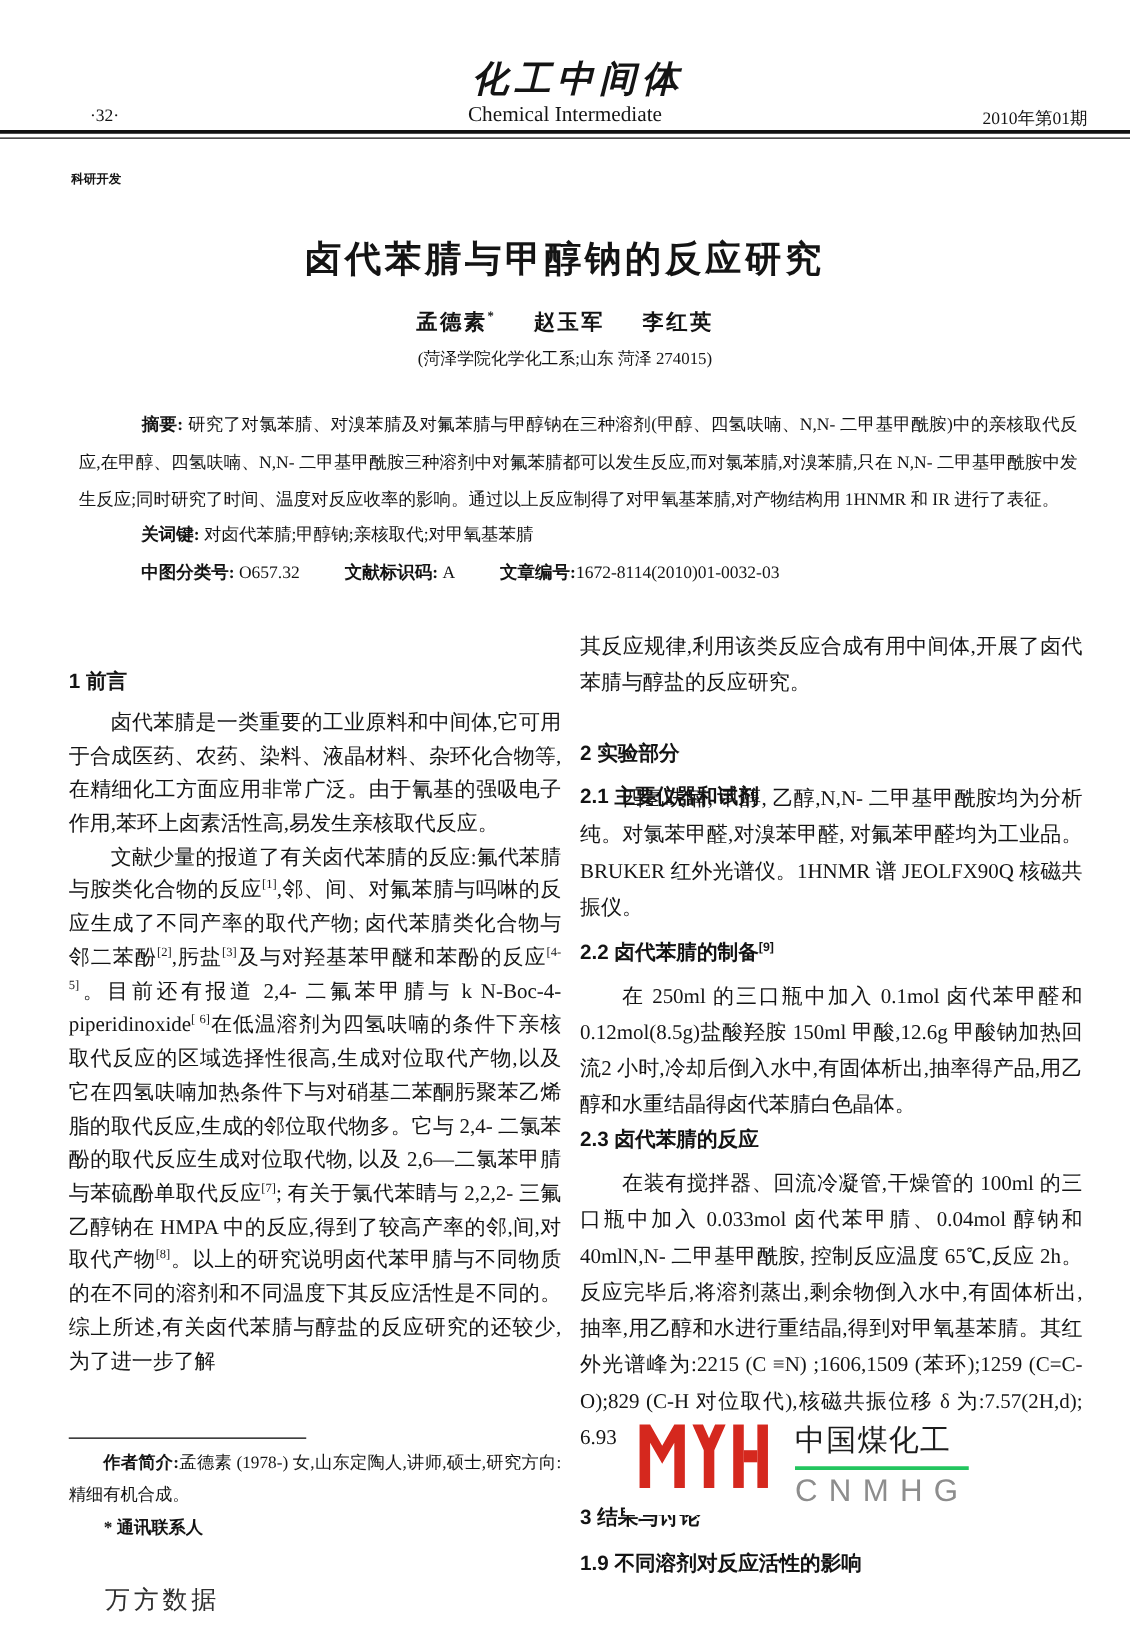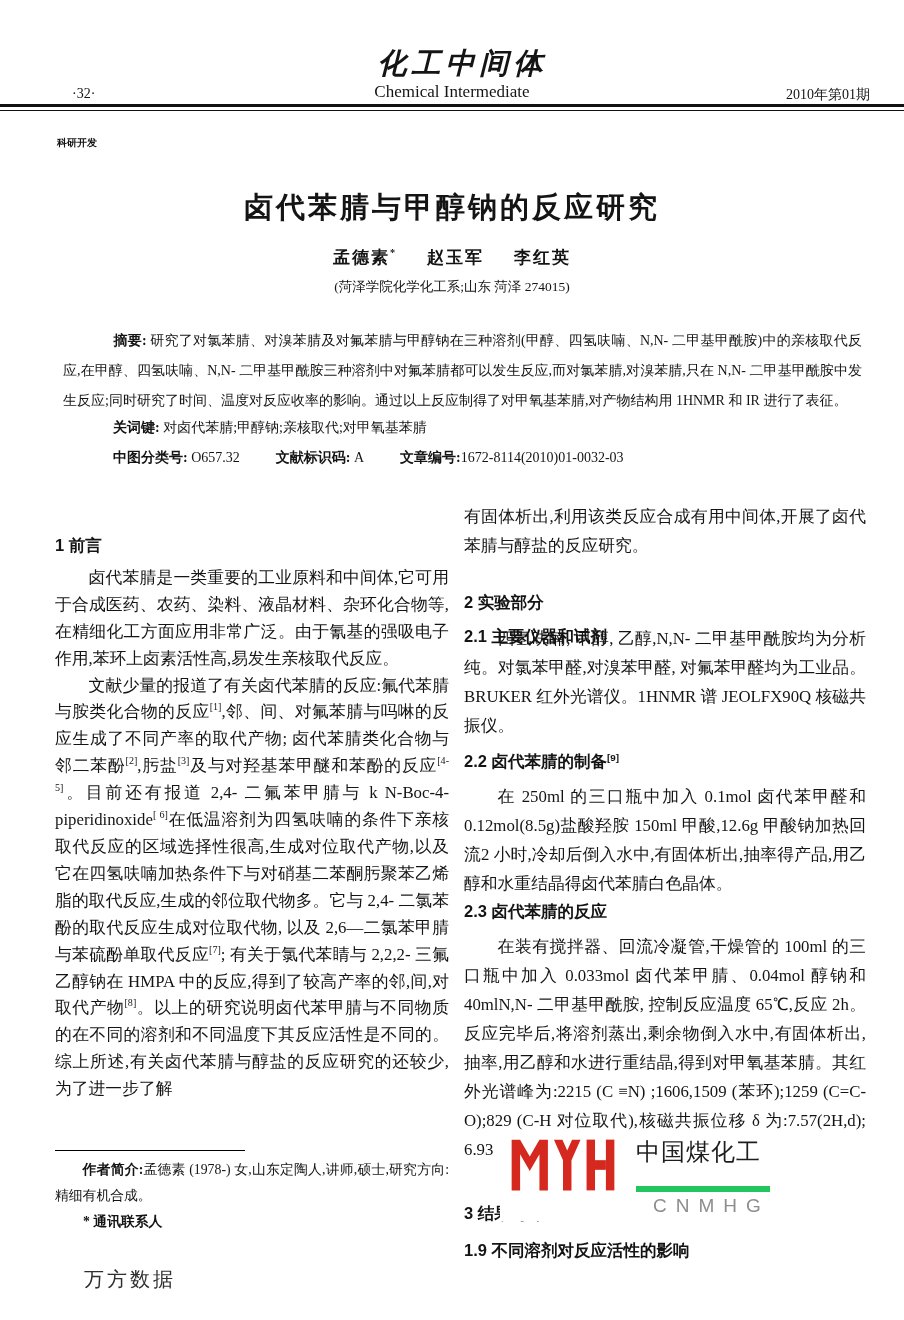--- a/index.html
+++ b/index.html
@@ -52,22 +52,22 @@
   .footnote p{margin:0;text-align:justify;}
   .fn-bio{text-indent:2em;}
   .fn-corr{font-weight:bold;padding-left:28px;margin-top:6px;}
   .wanfang{position:absolute;left:84px;top:1266px;font-family:"Liberation Sans",sans-serif;
            font-size:20px;color:#2f2f2f;letter-spacing:3px;}
 
   
   .wm{position:absolute;left:500px;top:1134px;display:flex;align-items:flex-start;gap:14px;
       background:#ffffff;padding:2px 8px 4px 4px;}
   .wm-txt{display:flex;flex-direction:column;font-family:"Liberation Sans",sans-serif;}
-  .wm-cn{font-size:24px;color:#1d1d1d;border-bottom:6px solid #22c55e;padding-bottom:18px;letter-spacing:1px;}
-  .wm-en{font-size:19px;color:#8d8d8d;letter-spacing:9px;margin-top:3px;margin-left:17px;}
+  .wm-cn{font-size:24px;color:#1d1d1d;border-bottom:3px solid #22c55e;padding-bottom:5px;letter-spacing:1px;}
+  .wm-en{font-size:25px;color:#8d8d8d;letter-spacing:9px;margin-top:3px;}
 </style>
 </head>
 <body>
 
 <div id="page">
 
   <div class="pagenum">·32·</div>
   <div class="jtitle-cn">化工中间体</div>
   <div class="jtitle-en">Chemical Intermediate</div>
   <div class="issue">2010年第01期</div>
@@ -95,21 +95,21 @@
     <span><span class="b">文章编号:</span><span>1672-8114(2010)01-0032-03</span></span>
   </div>
 
   <div class="col-left">
     <h4>1 前言</h4>
     <p>卤代苯腈是一类重要的工业原料和中间体,它可用于合成医药、农药、染料、液晶材料、杂环化合物等,在精细化工方面应用非常广泛。由于氰基的强吸电子作用,苯环上卤素活性高,易发生亲核取代反应。</p>
     <p>文献少量的报道了有关卤代苯腈的反应:氟代苯腈与胺类化合物的反应<sup>[1]</sup>,邻、间、对氟苯腈与吗啉的反应生成了不同产率的取代产物; 卤代苯腈类化合物与邻二苯酚<sup>[2]</sup>,肟盐<sup>[3]</sup>及与对羟基苯甲醚和苯酚的反应<sup>[4-5]</sup>。目前还有报道 2,4- 二氟苯甲腈与 k N-Boc-4-piperidinoxide<sup>[ 6]</sup>在低温溶剂为四氢呋喃的条件下亲核取代反应的区域选择性很高,生成对位取代产物,以及它在四氢呋喃加热条件下与对硝基二苯酮肟聚苯乙烯脂的取代反应,生成的邻位取代物多。它与 2,4- 二氯苯酚的取代反应生成对位取代物, 以及 2,6—二氯苯甲腈与苯硫酚单取代反应<sup>[7]</sup>; 有关于氯代苯睛与 2,2,2- 三氟乙醇钠在 HMPA 中的反应,得到了较高产率的邻,间,对取代产物<sup>[8]</sup>。以上的研究说明卤代苯甲腈与不同物质的在不同的溶剂和不同温度下其反应活性是不同的。综上所述,有关卤代苯腈与醇盐的反应研究的还较少, 为了进一步了解</p>
   </div>
 
   <div class="rc" style="top:502px;">
-    <p>有固体析出,利用该类反应合成有用中间体,开展了卤代苯腈与醇盐的反应研究。</p>
+    <p>其反应规律,利用该类反应合成有用中间体,开展了卤代苯腈与醇盐的反应研究。</p>
   </div>
   <div class="rc-head" style="top:592px;">2 实验部分</div>
   <div class="rc-head" style="top:626px;">2.1 主要仪器和试剂</div>
   <div class="rc" style="top:624px;">
     <p class="indent">四氢呋喃, 甲醇, 乙醇,N,N- 二甲基甲酰胺均为分析纯。对氯苯甲醛,对溴苯甲醛, 对氟苯甲醛均为工业品。BRUKER 红外光谱仪。1HNMR 谱 JEOLFX90Q 核磁共振仪。</p>
   </div>
   <div class="rc-head" style="top:751px;">2.2 卤代苯腈的制备<sup>[9]</sup></div>
   <div class="rc" style="top:782px;">
     <p class="indent">在 250ml 的三口瓶中加入 0.1mol 卤代苯甲醛和 0.12mol(8.5g)盐酸羟胺 150ml 甲酸,12.6g 甲酸钠加热回流2 小时,冷却后倒入水中,有固体析出,抽率得产品,用乙醇和水重结晶得卤代苯腈白色晶体。</p>
   </div>

